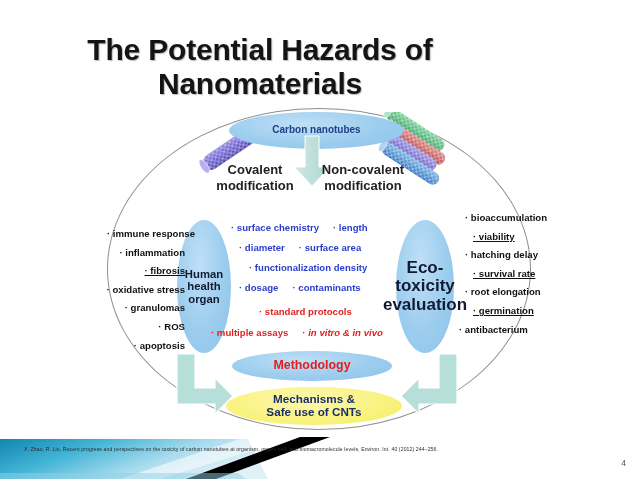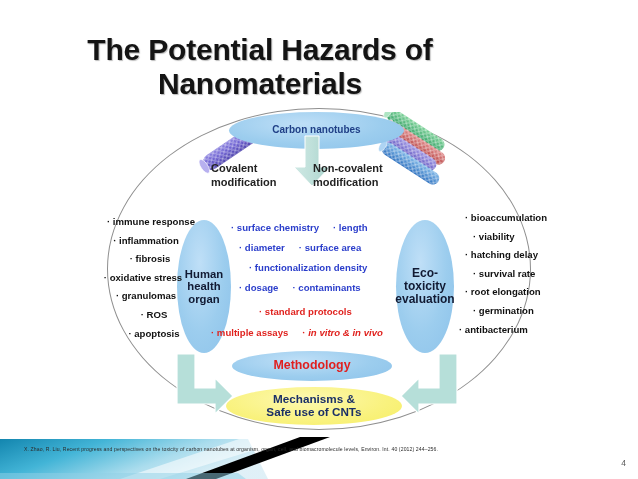--- a/index.html
+++ b/index.html
@@ -49,45 +49,45 @@
   #meth-ell{left:133px;top:251px;width:160px;height:30px;
     font-size:12.4px;color:#e02020;}
   
   #mech-ell{left:127px;top:287px;width:176px;height:38px;
     font-size:11.7px;color:#1a2f66;}
   
   #hhr-ell{left:78px;top:120px;width:54px;height:133px;
     font-size:11.3px;color:#111a33;}
   
   #eco-ell{left:297px;top:120px;width:58px;height:133px;
-    font-size:12px;color:#111a33;}
+    font-size:17px;color:#111a33;}
 
   
   .modlabel{
-    position:absolute;
-    font-size:11px;font-weight:bold;color:#222;line-height:1.25;
+    position:absolute;text-align:center;
+    font-size:13px;font-weight:bold;color:#222;line-height:1.25;
   }
   #cov-lab{left:112px;top:62px;width:88px;}
   #noncov-lab{left:214px;top:62px;width:100px;}
 
   
   #down-arrow{position:absolute;left:192px;top:35px;width:42px;height:53px;}
 
   
   #tube-left{position:absolute;left:92px;top:18px;width:78px;height:62px;}
   #tube-right{position:absolute;left:266px;top:12px;width:98px;height:78px;}
 
   
   .sidelist{position:absolute;font-size:9.6px;font-weight:bold;color:#111;}
-  #left-list{left:2px;top:116px;width:84px;text-align:center;}
+  #left-list{left:2px;top:128px;width:84px;text-align:right;}
   #right-list{left:360px;top:112px;width:92px;text-align:left;}
   .sidelist div{margin-bottom:7.6px;white-space:nowrap;}
   #left-list div{ }
   .ind1{padding-left:6px;}
-  .ind2{padding-left:14px;}
+  .ind2{padding-left:14px;text-decoration:underline;}
   .ind3{padding-left:22px;}
 
   
   #center-props{position:absolute;left:128px;top:122px;width:180px;
     font-size:9.6px;font-weight:bold;color:#2b3ecb;}
   #center-props .row{margin-bottom:9px;white-space:nowrap;}
   #center-red{position:absolute;left:112px;top:206px;width:212px;
     font-size:9.6px;font-weight:bold;color:#e0231f;}
   #center-red .row{margin-bottom:10px;white-space:nowrap;}
   .it{font-style:italic;}

